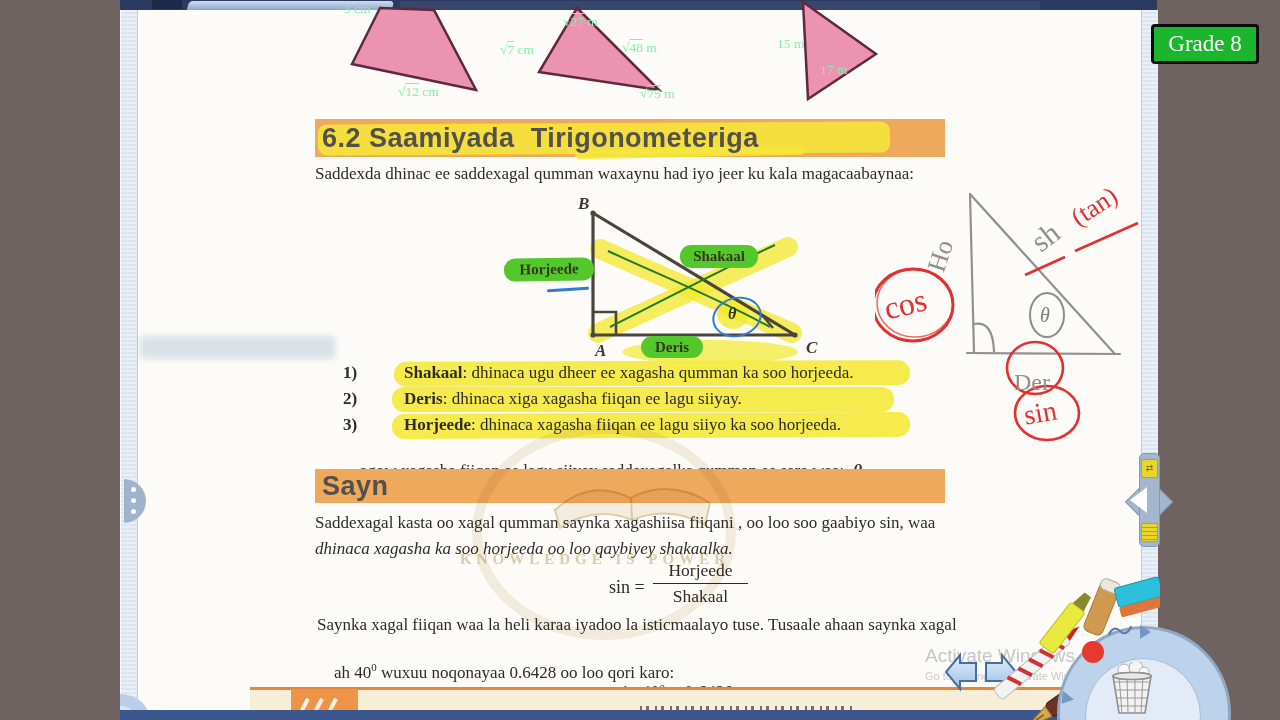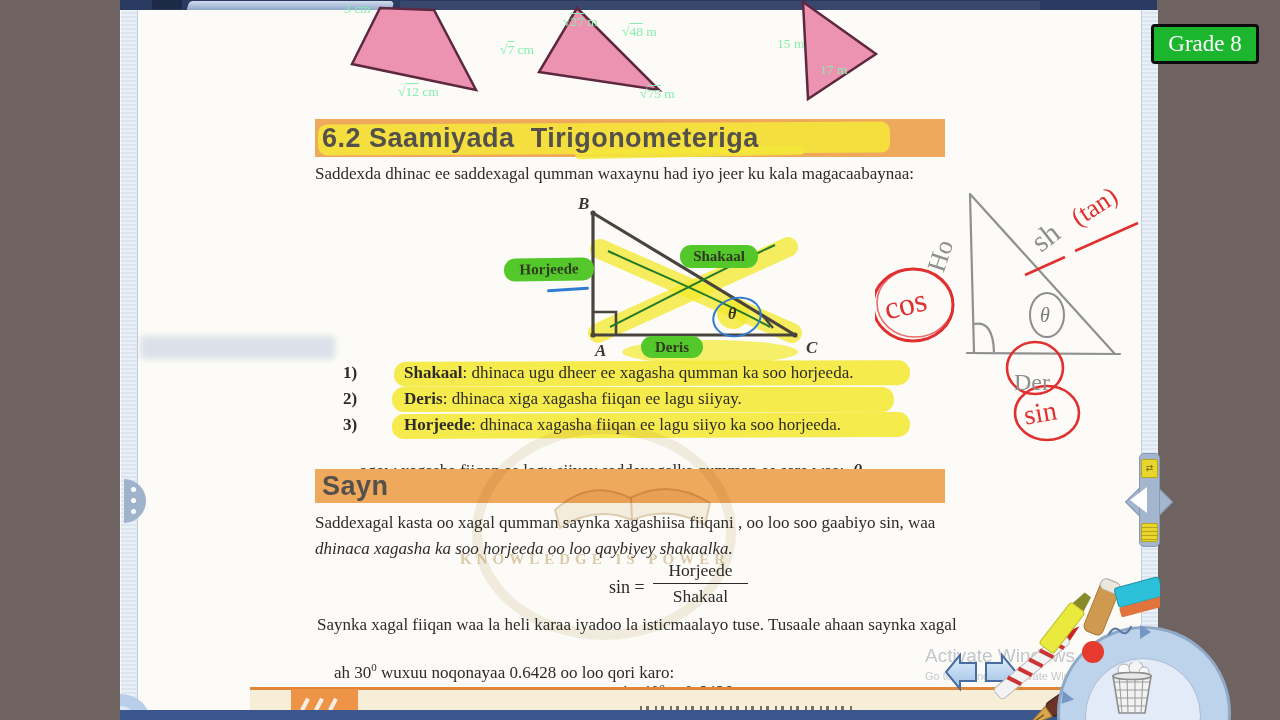--- a/index.html
+++ b/index.html
@@ -42,21 +42,21 @@
 
   <svg class="abs" style="left:330px;top:0;width:580px;height:110px;" viewBox="0 0 580 110">
     <polygon points="50,8 104,10 146,90 22,64" fill="#ec93b1" stroke="#5e2840" stroke-width="2.5"></polygon>
     <polygon points="247,8 329,90 209,72" fill="#ec93b1" stroke="#5e2840" stroke-width="2.5"></polygon>
     <polygon points="473,2 546,54 478,99" fill="#ec93b1" stroke="#5e2840" stroke-width="2.5"></polygon>
   </svg>
   <div class="abs tl" style="left:344px;top:1px;">3 cm</div>
   <div class="abs tl" style="left:500px;top:42px;"><span>√</span><span class="rn">7</span><span> cm</span></div>
   <div class="abs tl" style="left:398px;top:84px;"><span>√</span><span class="rn">12</span><span> cm</span></div>
   <div class="abs tl" style="left:563px;top:14px;"><span>√</span><span class="rn">27</span><span> m</span></div>
-  <div class="abs tl" style="left:622px;top:24px;"><span>√</span><span class="rn">48</span><span> m</span></div>
+  <div class="abs tl" style="left:622px;top:40px;"><span>√</span><span class="rn">48</span><span> m</span></div>
   <div class="abs tl" style="left:640px;top:86px;"><span>√</span><span class="rn">75</span><span> m</span></div>
   <div class="abs tl" style="left:777px;top:36px;">15 m</div>
   <div class="abs tl" style="left:820px;top:62px;">17 m</div>
 
   <div class="abs obar" style="left:315px;top:119px;width:630px;height:38px;"></div>
   <div class="abs" style="left:318px;top:123px;width:572px;height:31px;background:#f5e93a;opacity:.85;
               border-radius:9px;transform:rotate(-.3deg);"></div>
   <div class="abs" style="left:575px;top:148px;width:230px;height:9px;background:#f5e93a;opacity:.85;
               border-radius:5px;transform:rotate(-1.2deg);"></div>
   <div class="abs h1t" style="left:322px;top:123px;font-size:27px;">6.2 Saamiyada  Tirigonometeriga</div>
@@ -106,21 +106,21 @@
   <div class="abs para" style="left:315px;top:539px;font-style:italic;">dhinaca xagasha ka soo horjeeda oo loo qaybiyey shakaalka.</div>
 
   <div class="abs para" style="left:609px;top:577px;font-size:18px;">sin =</div>
   <div class="abs" style="left:653px;top:560px;width:95px;text-align:center;font-size:17.5px;color:#2e2c29;">
     <div style="padding-bottom:2px;">Horjeede</div>
     <div style="border-top:1.6px solid #2a2a2a;padding-top:2px;">Shakaal</div>
   </div>
 
   <div class="abs para" style="left:317px;top:615px;">Saynka xagal fiiqan waa la heli karaa iyadoo la isticmaalayo tuse. Tusaale ahaan saynka xagal</div>
   <div class="abs para" style="left:317px;top:641px;">
-    <span>ah 30</span><sup>0</sup><span> wuxuu noqonayaa 0.6428 oo loo qori karo:</span>
+    <span>ah 40</span><sup>0</sup><span> wuxuu noqonayaa 0.6428 oo loo qori karo:</span>
   </div>
   <div class="abs para" style="left:598px;top:661px;font-size:18px;">
     <span>sin 40</span><sup>0</sup><span> = 0.6428</span>
   </div>
 
   <div class="abs" style="left:250px;top:687px;width:890px;height:23px;background:#f7eed8;border-top:3px solid #e2873a;"></div>
   <div class="abs" style="left:291px;top:689px;width:67px;height:31px;background:#ee9449;">
     <span class="dash3" style="left:12px;top:9px;"></span>
     <span class="dash3" style="left:26px;top:9px;"></span>
     <span class="dash3" style="left:40px;top:9px;"></span>

